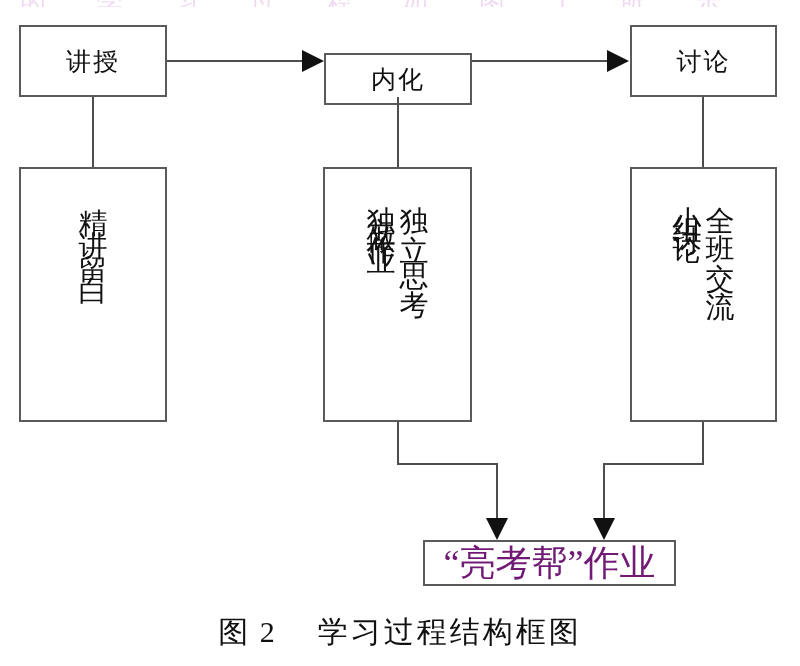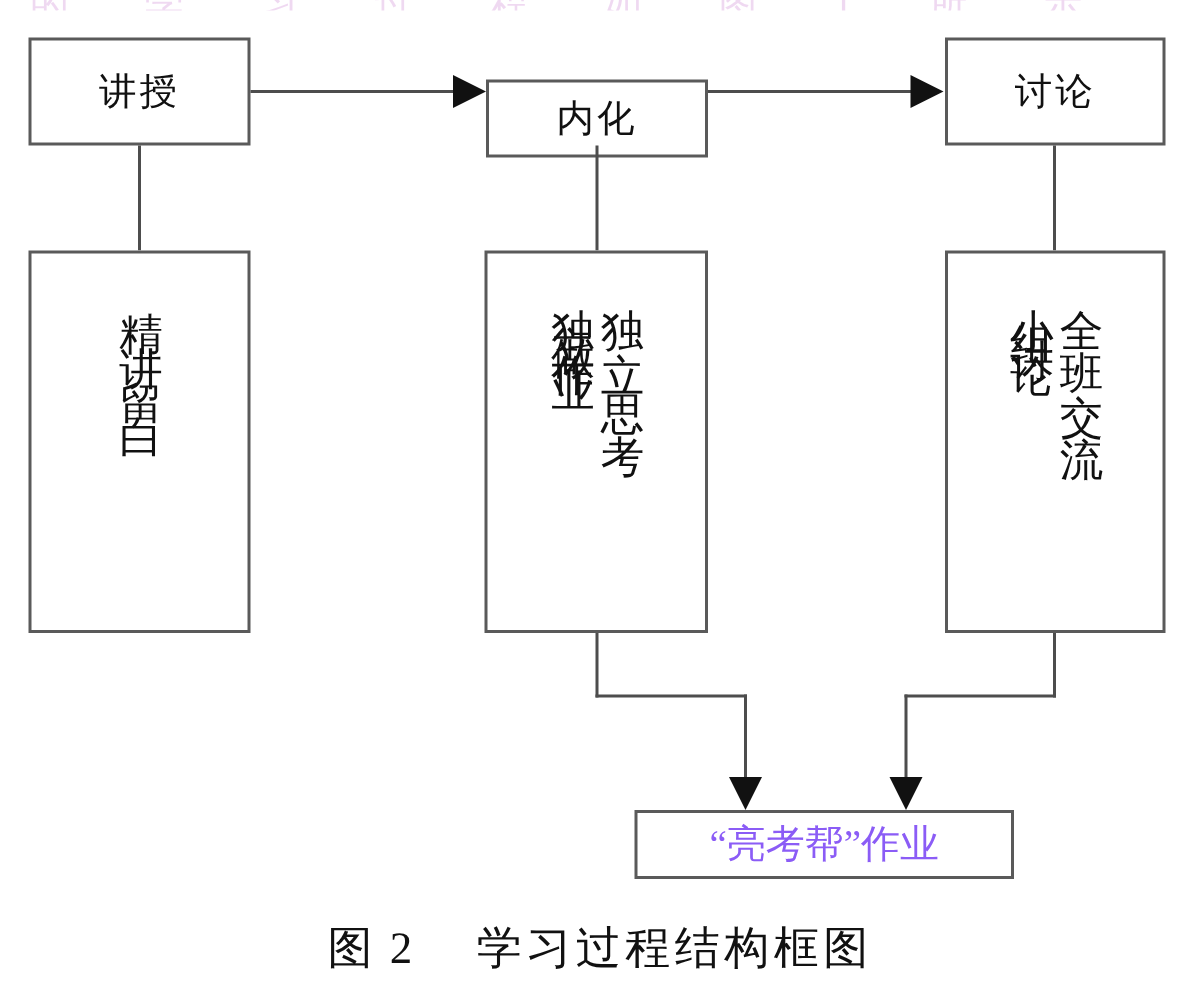--- a/index.html
+++ b/index.html
@@ -73,23 +73,23 @@
     margin-left: 16px;
   }
 
   
   .result-box {
     display: flex;
     align-items: center;
     justify-content: center;
   }
   .result-label {
-    font-size: 26px;
+    font-size: 36px;
     line-height: 1;
-    color: #8b5cf6;
+    color: #701a75;
     white-space: nowrap;
   }
 
   
   .conn {
     position: absolute;
     background: #4d4d4d;
   }
   .conn-h { height: 2px; }
   .conn-v { width: 2px; }

